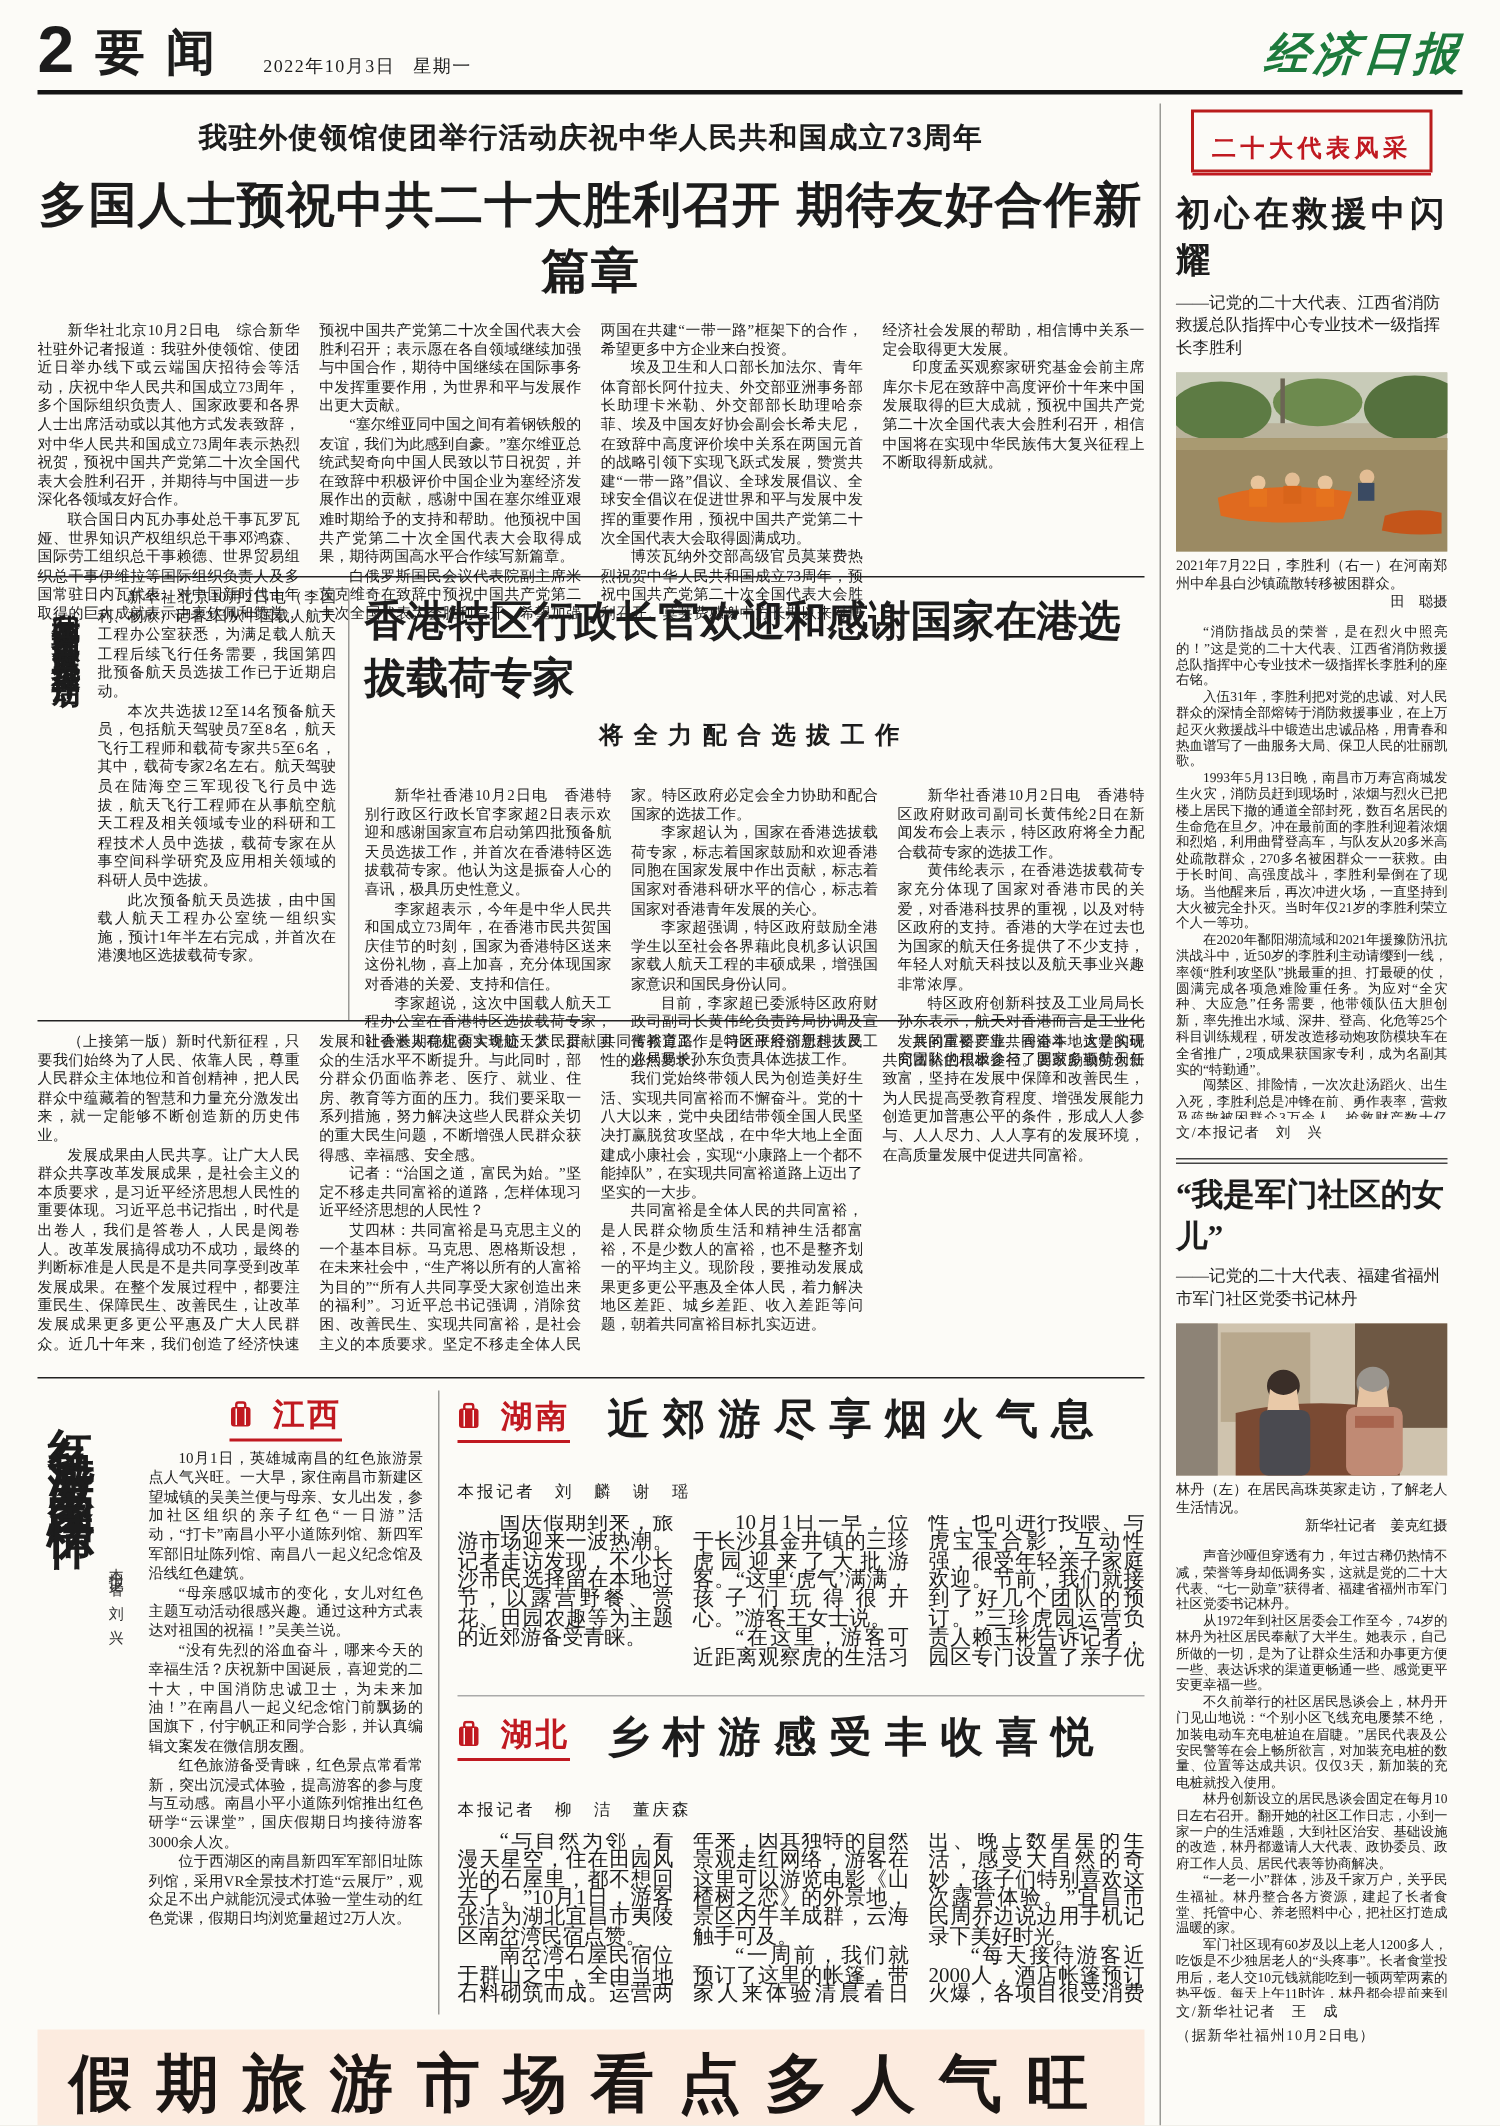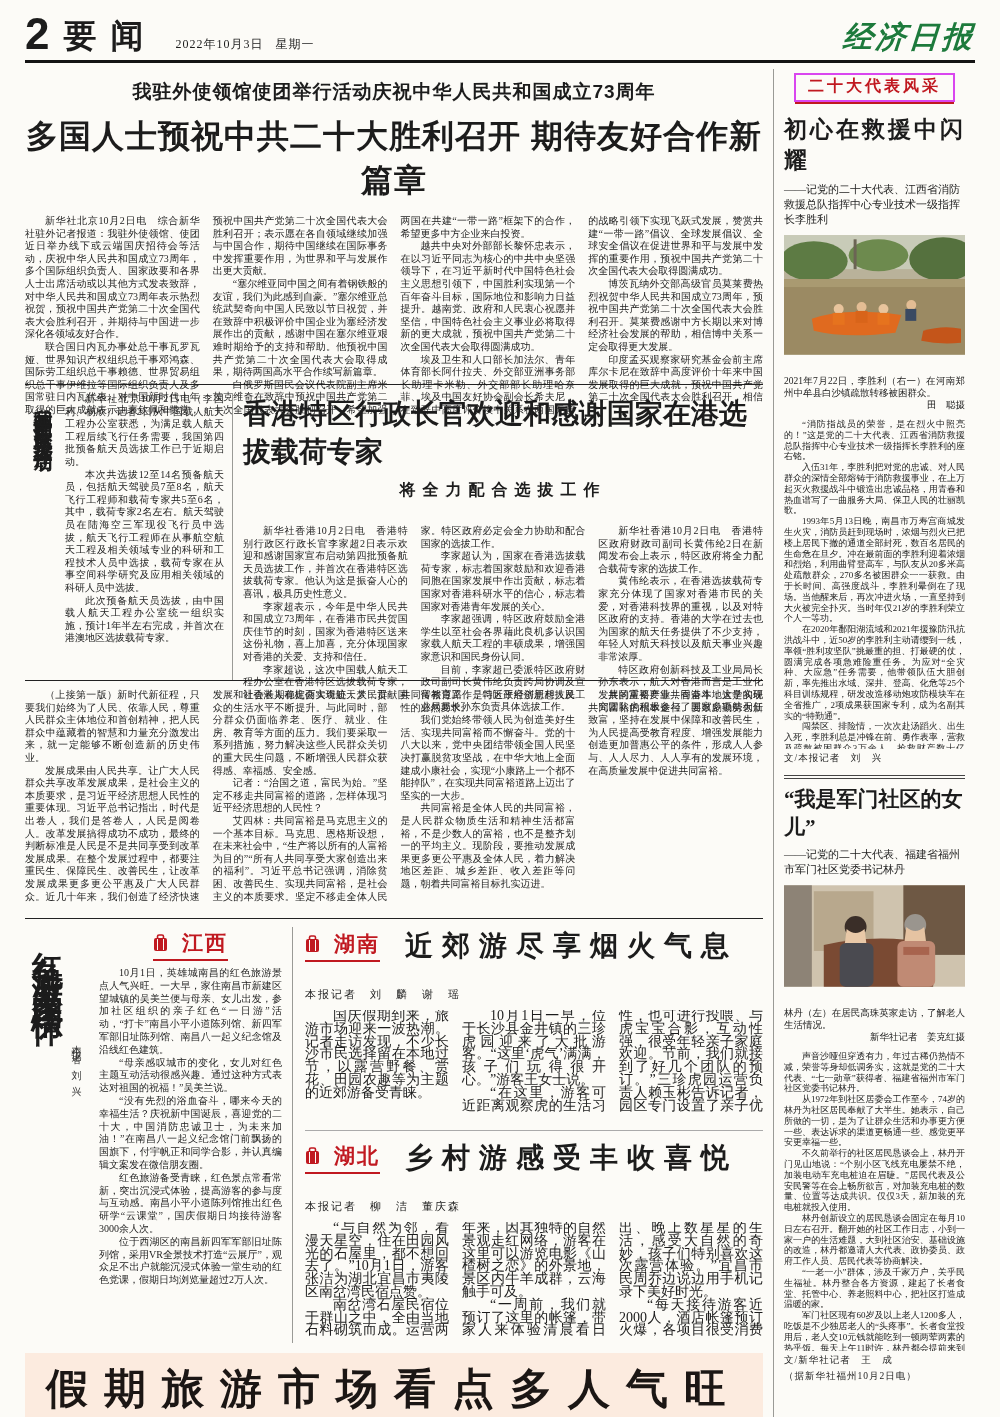--- a/index.html
+++ b/index.html
@@ -68,27 +68,27 @@
   .hn-body{height:112px;}
   .hb-body{height:116px;}
   .tour-sep{border-bottom:1px solid #aaa;margin:8px 0;}
 
   
   .banner{margin-top:10px;height:72px;background:#fcebdf;display:flex;align-items:center;justify-content:center;
           font-family:"Liberation Sans","DejaVu Sans",sans-serif;font-size:42px;font-weight:900;
           letter-spacing:16px;color:#1b1614;}
 
   
-  .rep-tag{width:fit-content;margin:4px auto 0 auto;border:2px solid #d946ef;color:#c01920;
-           font-size:16px;font-weight:900;padding:1px 12px 3px 12px;letter-spacing:3px;
+  .rep-tag{width:fit-content;margin:4px auto 0 auto;border:2px solid #b91c1c;color:#c01920;
+           font-size:16px;font-weight:900;padding:14px 12px 3px 12px;letter-spacing:3px;
            font-family:"Liberation Sans","DejaVu Sans",sans-serif;box-shadow:0 3px 0 -1px #c01920;}
   .rep-h1{font-size:23px;font-weight:900;letter-spacing:2px;margin-top:12px;text-align:justify;}
   .rep-sub{font-size:11px;line-height:15px;margin-top:6px;color:#222;}
   .photo{width:100%;margin-top:8px;display:block;}
-  .caption{font-size:9.5px;line-height:12px;margin-top:20px;color:#222;text-align:justify;}
+  .caption{font-size:9.5px;line-height:12px;margin-top:4px;color:#222;text-align:justify;}
   .credit{display:block;text-align:right;}
   .rep-body{margin-top:8px;font-size:9px;line-height:10.8px;overflow:hidden;}
   .rb1{height:330px;}
   .rb2{height:300px;}
   .rep-byline{text-align:left;font-size:9.5px;margin-top:3px;letter-spacing:1px;}
   .rep-divider{border-top:1px solid #444;border-bottom:1px solid #444;height:2px;margin:10px 0 6px 0;}
   .rep-h2{font-size:21px;font-weight:900;letter-spacing:0px;margin-top:4px;}
 </style>
 </head>
 <body>
@@ -110,21 +110,20 @@
     <div class="left-area">
 
       <div class="rule-b" style="height:306px;box-sizing:border-box;">
         <div class="kicker">我驻外使领馆使团举行活动庆祝中华人民共和国成立73周年</div>
         <div class="main-headline">多国人士预祝中共二十大胜利召开  期待友好合作新篇章</div>
         <div class="main-body">
             <p class="para">新华社北京10月2日电　综合新华社驻外记者报道：我驻外使领馆、使团近日举办线下或云端国庆招待会等活动，庆祝中华人民共和国成立73周年，多个国际组织负责人、国家政要和各界人士出席活动或以其他方式发表致辞，对中华人民共和国成立73周年表示热烈祝贺，预祝中国共产党第二十次全国代表大会胜利召开，并期待与中国进一步深化各领域友好合作。</p>
             <p class="para">联合国日内瓦办事处总干事瓦罗瓦娅、世界知识产权组织总干事邓鸿森、国际劳工组织总干事赖德、世界贸易组织总干事伊维拉等国际组织负责人及多国常驻日内瓦代表，对中国新时代十年取得的巨大成就表示由衷钦佩和赞赏，预祝中国共产党第二十次全国代表大会胜利召开；表示愿在各自领域继续加强与中国合作，期待中国继续在国际事务中发挥重要作用，为世界和平与发展作出更大贡献。</p>
             <p class="para">“塞尔维亚同中国之间有着钢铁般的友谊，我们为此感到自豪。”塞尔维亚总统武契奇向中国人民致以节日祝贺，并在致辞中积极评价中国企业为塞经济发展作出的贡献，感谢中国在塞尔维亚艰难时期给予的支持和帮助。他预祝中国共产党第二十次全国代表大会取得成果，期待两国高水平合作续写新篇章。</p>
             <p class="para">白俄罗斯国民会议代表院副主席米茨克维奇在致辞中预祝中国共产党第二十次全国代表大会胜利召开，希望加强两国在共建“一带一路”框架下的合作，希望更多中方企业来白投资。</p>
-            <p class="para">越共中央对外部部长黎怀忠表示，在以习近平同志为核心的中共中央坚强领导下，在习近平新时代中国特色社会主义思想引领下，中国胜利实现第一个百年奋斗目标，国际地位和影响力日益提升。越南党、政府和人民衷心祝愿并坚信，中国特色社会主义事业必将取得新的更大成就，预祝中国共产党第二十次全国代表大会取得圆满成功。</p>
             <p class="para">埃及卫生和人口部长加法尔、青年体育部长阿什拉夫、外交部亚洲事务部长助理卡米勒、外交部部长助理哈奈菲、埃及中国友好协会副会长希夫尼，在致辞中高度评价埃中关系在两国元首的战略引领下实现飞跃式发展，赞赏共建“一带一路”倡议、全球发展倡议、全球安全倡议在促进世界和平与发展中发挥的重要作用，预祝中国共产党第二十次全国代表大会取得圆满成功。</p>
             <p class="para">博茨瓦纳外交部高级官员莫莱费热烈祝贺中华人民共和国成立73周年，预祝中国共产党第二十次全国代表大会胜利召开。莫莱费感谢中方长期以来对博经济社会发展的帮助，相信博中关系一定会取得更大发展。</p>
             <p class="para">印度孟买观察家研究基金会前主席库尔卡尼在致辞中高度评价十年来中国发展取得的巨大成就，预祝中国共产党第二十次全国代表大会胜利召开，相信中国将在实现中华民族伟大复兴征程上不断取得新成就。</p>
           </div>
       </div>
 
       <div class="mid-row rule-b">
         <div class="space-art">
           <div class="vtitle">我国第四批预备航天员选拔工作启动</div>
           <div class="space-body">

